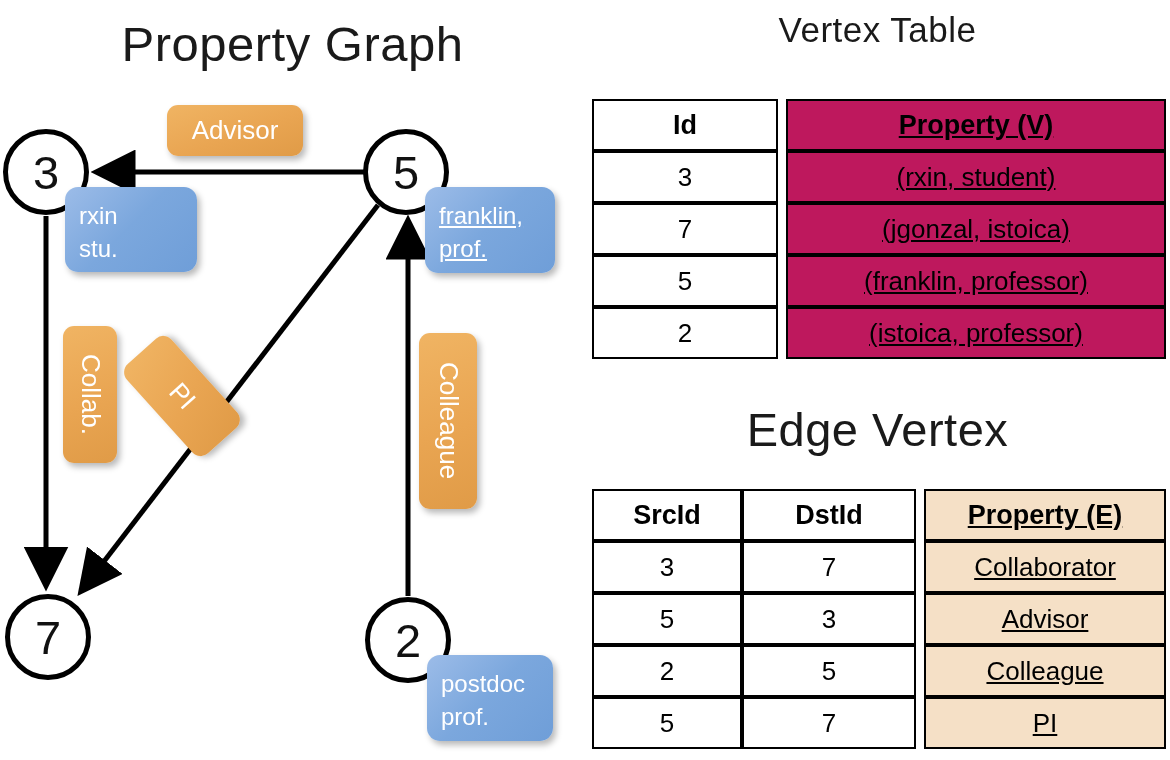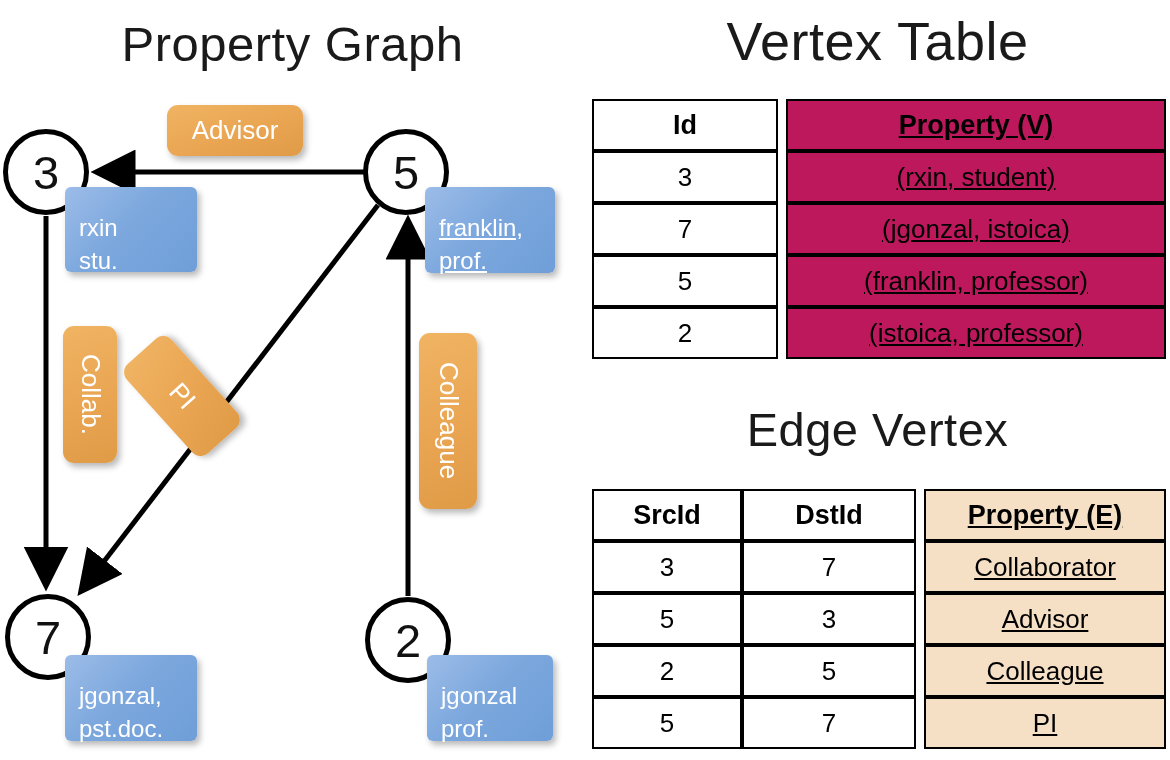--- a/index.html
+++ b/index.html
@@ -55,27 +55,27 @@
     align-items: center;
     justify-content: center;
     font-size: 47px;
     font-weight: 300;
     color: #111;
     z-index: 5;
   }
 
   .prop-box {
     position: absolute;
-    border-radius: 6px;
+    border-radius: 13px;
     background: linear-gradient(135deg, #9cbce8 0%, #7ba7dd 48%, #6f9ed8 100%);
     box-shadow: 3px 4px 6px rgba(0,0,0,0.28);
     color: #ffffff;
     font-size: 24px;
     line-height: 1.38;
-    padding: 24px 14px 10px 14px;
+    padding: 12px 14px 10px 14px;
     box-sizing: border-box;
     z-index: 8;
   }
   .prop-box span { display: block; }
 
   .edge-label {
     position: absolute;
     border-radius: 11px;
     background: linear-gradient(160deg, #f0b463 0%, #e9a552 55%, #e09b47 100%);
     box-shadow: 3px 4px 6px rgba(0,0,0,0.28);
@@ -84,21 +84,21 @@
     display: flex;
     align-items: center;
     justify-content: center;
     box-sizing: border-box;
     z-index: 7;
     white-space: nowrap;
   }
   .edge-label.vertical { writing-mode: vertical-rl; }
 
   
-  #vertex-title { left: 585px; top: 10px; width: 585px; text-align: center; font-size: 54px; }
+  #vertex-title { left: 585px; top: 10px; width: 585px; text-align: center; font-size: 35px; }
   #edge-title   { left: 585px; top: 402px; width: 585px; text-align: center; font-size: 47px; }
 
   table.grid {
     position: absolute;
     border-collapse: separate;
     border-spacing: 0;
     table-layout: fixed;
     font-size: 26px;
     font-weight: 300;
     border-radius: 12px;
@@ -171,26 +171,22 @@
   </div>
 
   <div class="prop-box" style="left:65px; top:187px; width:132px; height:85px;">
     <span>rxin</span>
     <span>stu.</span>
   </div>
   <div class="prop-box" style="left:425px; top:187px; width:130px; height:86px;text-decoration:underline;">
     <span>franklin,</span>
     <span>prof.</span>
   </div>
-  <div class="prop-box" style="left:65px; top:655px; width:132px; height:86px;">
-    <span>jgonzal,</span>
-    <span>pst.doc.</span>
-  </div>
   <div class="prop-box" style="left:427px; top:655px; width:126px; height:86px;">
-    <span>jgonzal</span>
+    <span>postdoc</span>
     <span>prof.</span>
   </div>
 
   <div class="edge-label" style="left:167px; top:105px; width:136px; height:51px;">
     <span>Advisor</span>
   </div>
 
   <div class="edge-label vertical" style="left:63px; top:326px; width:54px; height:137px;">
     <span>Collab.</span>
   </div>

